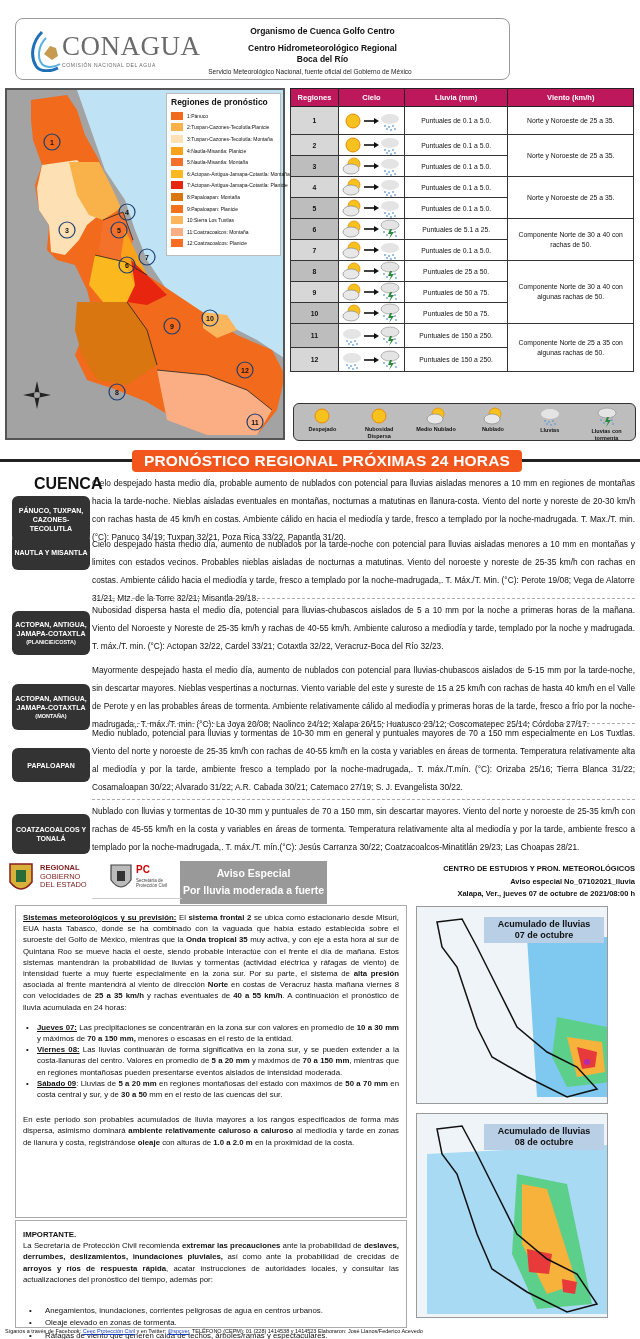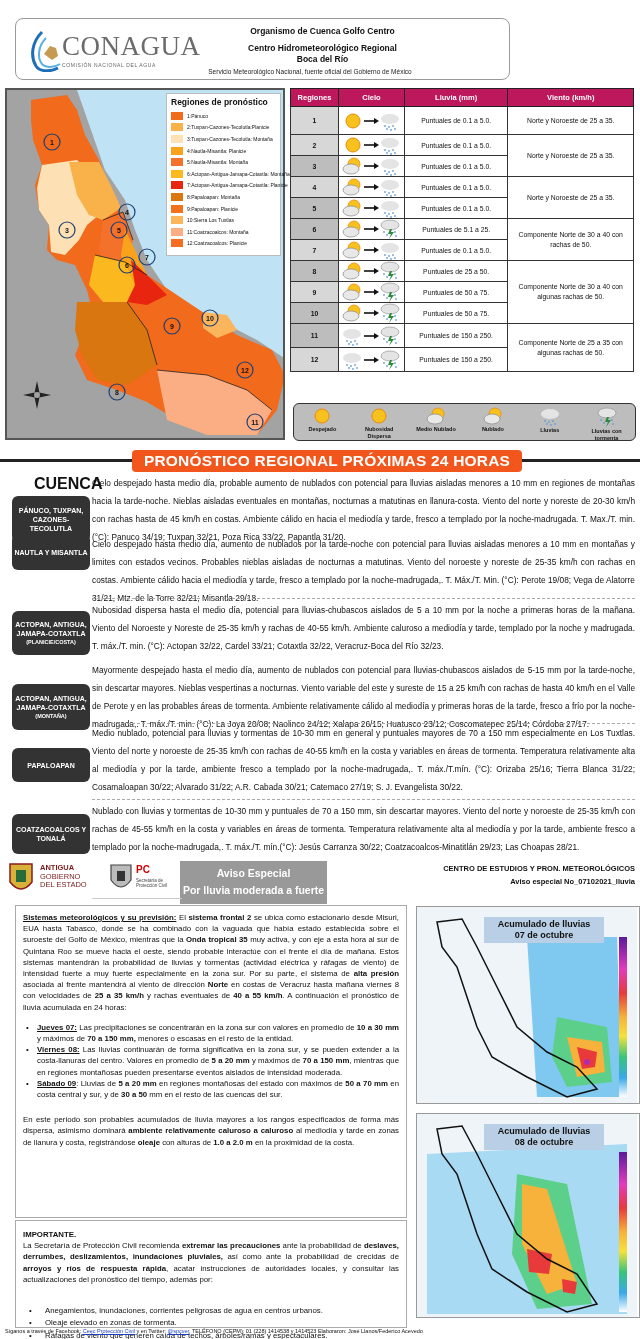--- a/index.html
+++ b/index.html
@@ -57,21 +57,21 @@
 .box1{left:15px;top:905px;width:392px;height:313px;border:1px solid #aaa;padding:6px 7px;font-size:7.8px;line-height:11.2px;text-align:justify;background:#fff}
 .box1 u{font-weight:bold}
 .box1 ul{list-style:none;margin:9px 0 9px 0}
 .box1 li{position:relative;padding-left:14px}
 .box1 li:before{content:"•";position:absolute;left:3px}
 .box2{left:15px;top:1220px;width:392px;height:108px;border:1px solid #aaa;padding:8px 7px;font-size:7.8px;line-height:11.2px;text-align:justify}
 .box2 ul{list-style:none;margin-top:20px}
 .box2 li{position:relative;padding-left:22px;line-height:12.4px}
 .box2 li:before{content:"•";position:absolute;left:6px}
 
-.rmap{left:416px;width:224px;border:1px solid #999;background:#fff;overflow:hidden}
+.rmap{left:416px;width:192px;border:1px solid #999;background:#fff;overflow:hidden}
 .rmap-title{position:absolute;left:67px;top:10px;width:120px;background:#b9cfe6;text-align:center;font-weight:bold;font-size:9px;line-height:11px;padding:2px 0;color:#111}
 .footer{left:5px;top:1328px;font-size:5.5px;white-space:nowrap;color:#111}
 .footer a{color:#1a3fbf;text-decoration:underline}
 </style>
 </head>
 <body>
 
 <div class="abs hdr"></div>
 <svg class="abs logo" viewBox="0 0 150 44" width="150" height="44">
   <path d="M14 4 C4 14 2 28 8 38 C12 44 22 44 30 40" stroke="#1d6fb8" stroke-width="3" fill="none"></path>
@@ -429,34 +429,35 @@
 <div class="abs sep" style="top:799px"></div>
 <div class="abs basin-btn" style="top:814px;height:40px">
     <span>COATZACOALCOS Y TONALÁ</span>
   </div>
 <div class="abs desc" style="top:802px">Nublado con lluvias y tormentas de 10-30 mm y puntuales de 70 a 150 mm, sin descartar mayores. Viento del norte y noroeste de 25-35 km/h con rachas de 45-55 km/h en la costa y variables en áreas de tormenta. Temperatura relativamente alta al mediodía y por la tarde, ambiente fresco a templado por la noche-madrugada,. T. máx./T. mín.(°C): Jesús Carranza 30/22; Coatzacoalcos-Minatitlán 29/23; Las Choapas 28/21.</div>
 
 <svg class="abs vera-shield" viewBox="0 0 26 34">
     <path d="M2 2 L24 2 L24 20 Q13 34 2 20 Z" fill="#d8b13a" stroke="#8a1c1c" stroke-width="1.5"></path>
     <rect x="8" y="8" width="10" height="12" fill="#2a6b3a"></rect>
   </svg>
-<div class="abs vera-txt"><b>ANTIGUA</b><br><span>GOBIERNO</span><br><span>DEL ESTADO</span></div>
+<div class="abs vera-txt"><b>REGIONAL</b><br><span>GOBIERNO</span><br><span>DEL ESTADO</span></div>
 <svg class="abs pc-shield" viewBox="0 0 26 32">
     <path d="M3 3 L23 3 L23 18 Q13 32 3 18 Z" fill="#bbb" stroke="#444" stroke-width="1.2"></path>
     <rect x="9" y="9" width="8" height="10" fill="#333"></rect>
   </svg>
 <div class="abs pc-txt">PC</div>
 <div class="abs pc-sub"><span>Secretaría de</span><br><span>Protección Civil</span></div>
 <div class="abs aviso">
     <div>Aviso Especial</div>
     <div>Por lluvia moderada a fuerte</div>
   </div>
 <div class="abs cepm">
     <div>CENTRO DE ESTUDIOS Y PRON. METEOROLÓGICOS</div>
     <div>Aviso especial No_07102021_lluvia</div>
+    <div>Xalapa, Ver., jueves 07 de octubre de 2021/08:00 h</div>
   </div>
 <div class="abs hr-under"></div>
 
 <div class="abs box1">
   <p><u>Sistemas meteorológicos y su previsión:</u><span> El </span><b>sistema frontal 2</b><span> se ubica como estacionario desde Misuri, EUA hasta Tabasco, donde se ha combinado con la vaguada que había estado establecida sobre el suroeste del Golfo de México, mientras que la </span><b>Onda tropical 35</b><span> muy activa, y con eje a esta hora al sur de Quintana Roo se mueve hacia el oeste, siendo probable interactúe con el frente el día de mañana. Estos sistemas mantendrán la probabilidad de lluvias y tormentas (actividad eléctrica y ráfagas de viento) de intensidad fuerte a muy fuerte especialmente en la zona sur. Por su parte, el sistema de </span><b>alta presión</b><span> asociada al frente mantendrá al viento de dirección </span><b>Norte</b><span> en costas de Veracruz hasta mañana viernes 8 con velocidades de </span><b>25 a 35 km/h</b><span> y rachas eventuales de </span><b>40 a 55 km/h</b><span>. A continuación el pronóstico de lluvia acumulada en 24 horas:</span></p>
   <ul>
     <li><u>Jueves 07:</u><span> Las precipitaciones se concentrarán en la zona sur con valores en promedio de </span><b>10 a 30 mm</b><span> y máximos de </span><b>70 a 150 mm,</b><span> menores o escasas en el resto de la entidad.</span></li>
     <li><u>Viernes 08:</u><span> Las lluvias continuarán de forma significativa en la zona sur, y se pueden extender a la costa-llanuras del centro. Valores en promedio de </span><b>5 a 20 mm</b><span> y máximos de </span><b>70 a 150 mm</b><span>, mientras que en regiones montañosas pueden presentarse eventos aislados de intensidad moderada.</span></li>
     <li><u>Sábado 09</u><span>: Lluvias de </span><b>5 a 20 mm</b><span> en regiones montañosas del estado con máximos de </span><b>50 a 70 mm</b><span> en costa central y sur, y de  </span><b>30 a 50</b><span> mm en el resto de las cuencas del sur.</span></li>
   </ul>

